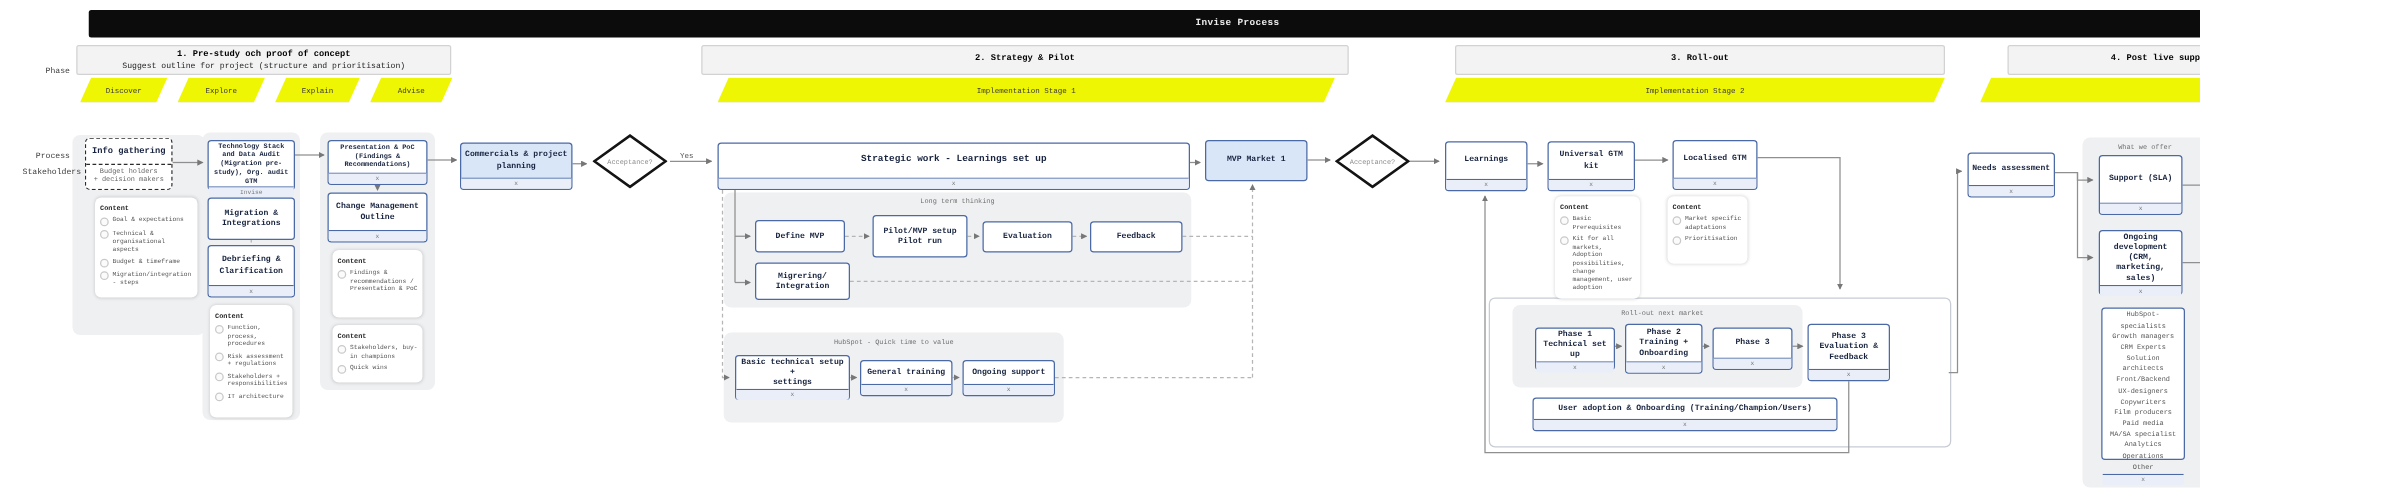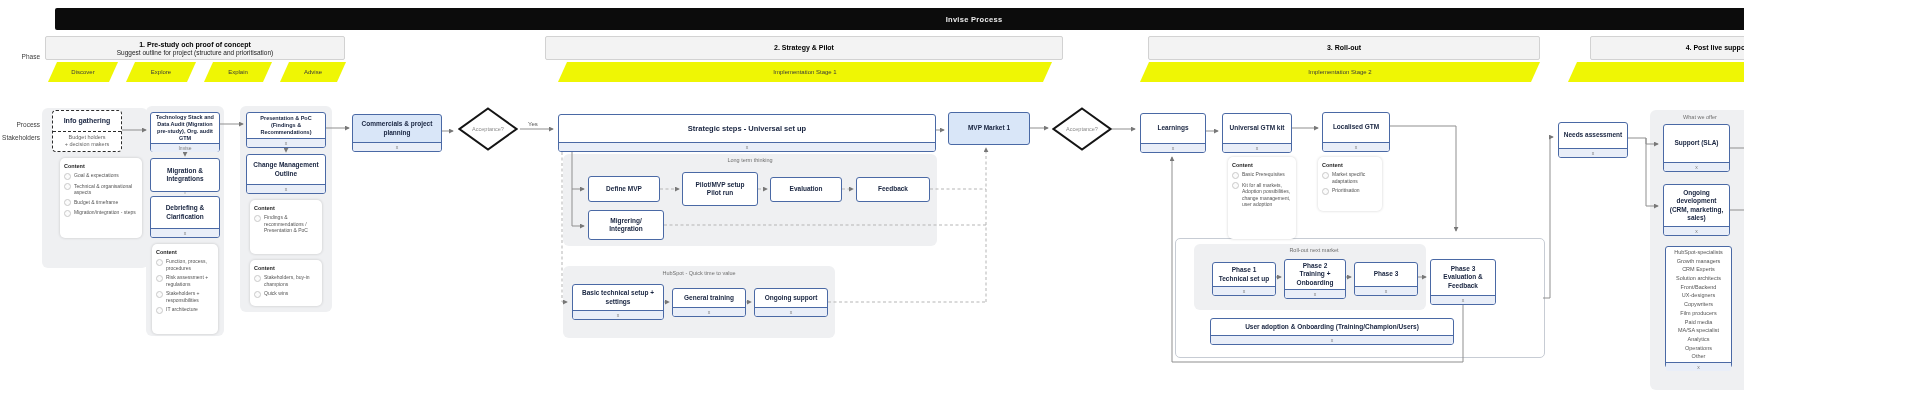--- a/index.html
+++ b/index.html
@@ -1,17 +1,17 @@
 <!DOCTYPE html>
 <html><head>
 <meta charset="utf-8">
 <style>
   html,body{margin:0;padding:0;background:#fff;}
   #board{position:relative;width:1744px;height:400px;background:#fff;overflow:hidden;
-         font-family:Liberation Sans, sans-serif;}
+         font-family:Liberation Mono, monospace;margin-left:16px;}
 
   .banner{position:absolute;background:#0c0c0c;border-radius:2px;display:flex;align-items:center;justify-content:center;z-index:6;}
   .banner span{color:#ececec;font-size:7.5px;font-weight:bold;letter-spacing:.3px;}
 
   .rlabel{position:absolute;font-size:6.5px;color:#3c3c3c;text-align:right;z-index:5;width:38px;}
 
   .phase-hdr{position:absolute;background:#f3f3f3;border:1px solid #d2d2d2;border-radius:2px;
              display:flex;flex-direction:column;align-items:center;justify-content:center;z-index:5;box-sizing:border-box;}
   .ph-t{font-size:7px;font-weight:bold;color:#000;line-height:1.3;}
   .ph-s{font-size:6.5px;color:#222;line-height:1.2;}
@@ -267,21 +267,21 @@
 
   <div class="diamond" style="left:458px;top:107px;width:60px;height:44px;">
     <svg viewBox="0 0 60 44" preserveAspectRatio="none">
         <polygon points="30,1.5 58.5,22 30,42.5 1.5,22" fill="#fff" stroke="#141414" stroke-width="2"></polygon>
       </svg>
     <span>Acceptance?</span>
   </div>
   <div class="yes" style="left:528px;top:121px;">Yes</div>
 
   <div class="box" style="left:558px;top:114px;width:378px;height:38px;">
-    <div class="title big">Strategic steps - Universal set up</div>
+    <div class="title big">Strategic work - Learnings set up</div>
     <div class="tag">x</div>
   </div>
 
   <div class="box" style="left:588px;top:176px;width:72px;height:26px;">
     <div class="title">Define MVP</div>
   </div>
   <div class="box" style="left:682px;top:172px;width:76px;height:34px;">
     <div class="title">Pilot/MVP setup
 Pilot run</div>
   </div>

